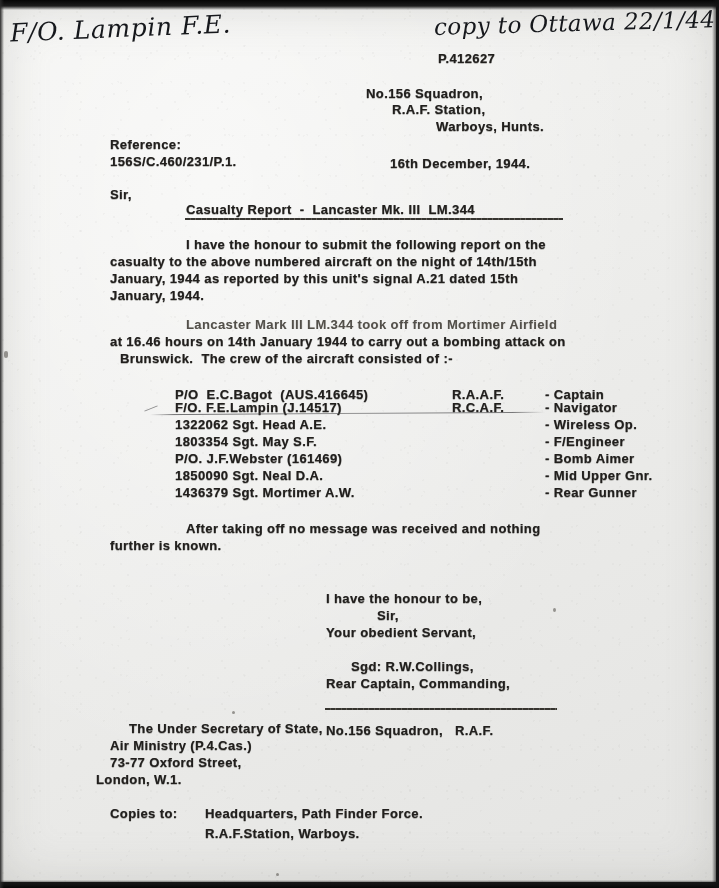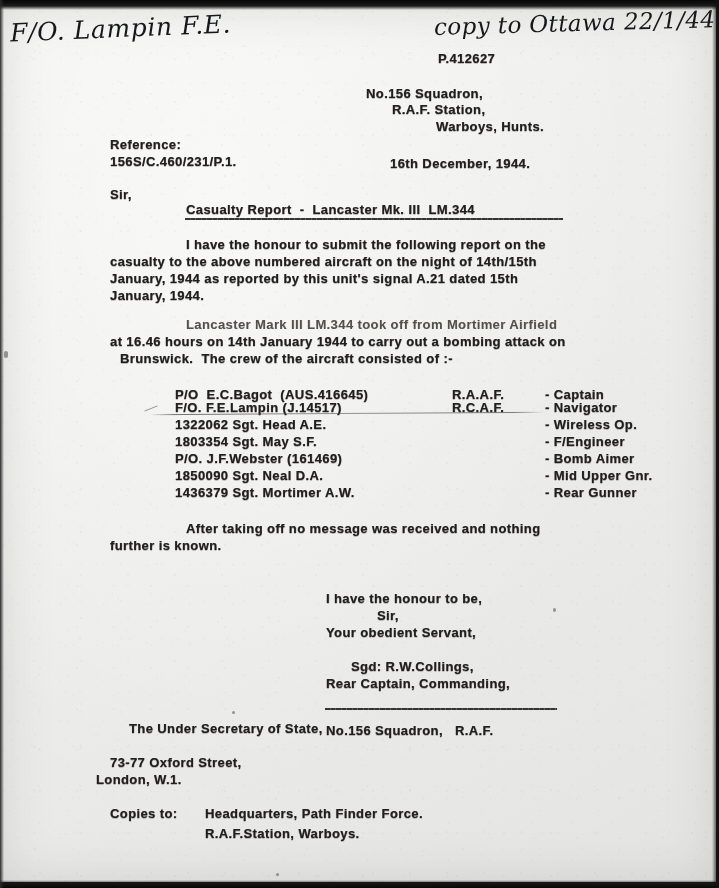--- a/index.html
+++ b/index.html
@@ -196,20 +196,21 @@
     <div class="tw" style="left:326px; top:585px;">I have the honour to be,</div>
     <div class="tw" style="left:377px; top:602px;">Sir,</div>
     <div class="tw" style="left:326px; top:619px;">Your obedient Servant,</div>
 
     <div class="tw" style="left:351px; top:653px;">Sgd: R.W.Collings,</div>
     <div class="tw" style="left:326px; top:670px;">Rear Captain, Commanding,</div>
     <div class="tw" style="left:326px; top:687px;margin-top:30px;">No.156 Squadron,   R.A.F.</div>
     <div class="rule" style="left:325px; top:702px; width:232px; height:1.5px;"></div>
 
     <div class="tw" style="left:108px; top:715px;margin-left:21px;">The Under Secretary of State,</div>
+    <div class="tw" style="left:110px; top:732px;">Air Ministry (P.4.Cas.)</div>
     <div class="tw" style="left:110px; top:749px;">73-77 Oxford Street,</div>
     <div class="tw" style="left:96px; top:766px;">London, W.1.</div>
 
     <div class="tw" style="left:110px; top:800px;">Copies to:</div>
     <div class="tw" style="left:205px; top:800px;">Headquarters, Path Finder Force.</div>
     <div class="tw" style="left:205px; top:820px;">R.A.F.Station, Warboys.</div>
 
     <div class="speck" style="left:366px; top:661px; width:3px; height:3px;"></div>
     <div class="speck" style="left:553px; top:602px; width:3px; height:4px;"></div>
     <div class="speck" style="left:232px; top:705px; width:3px; height:3px;"></div>

